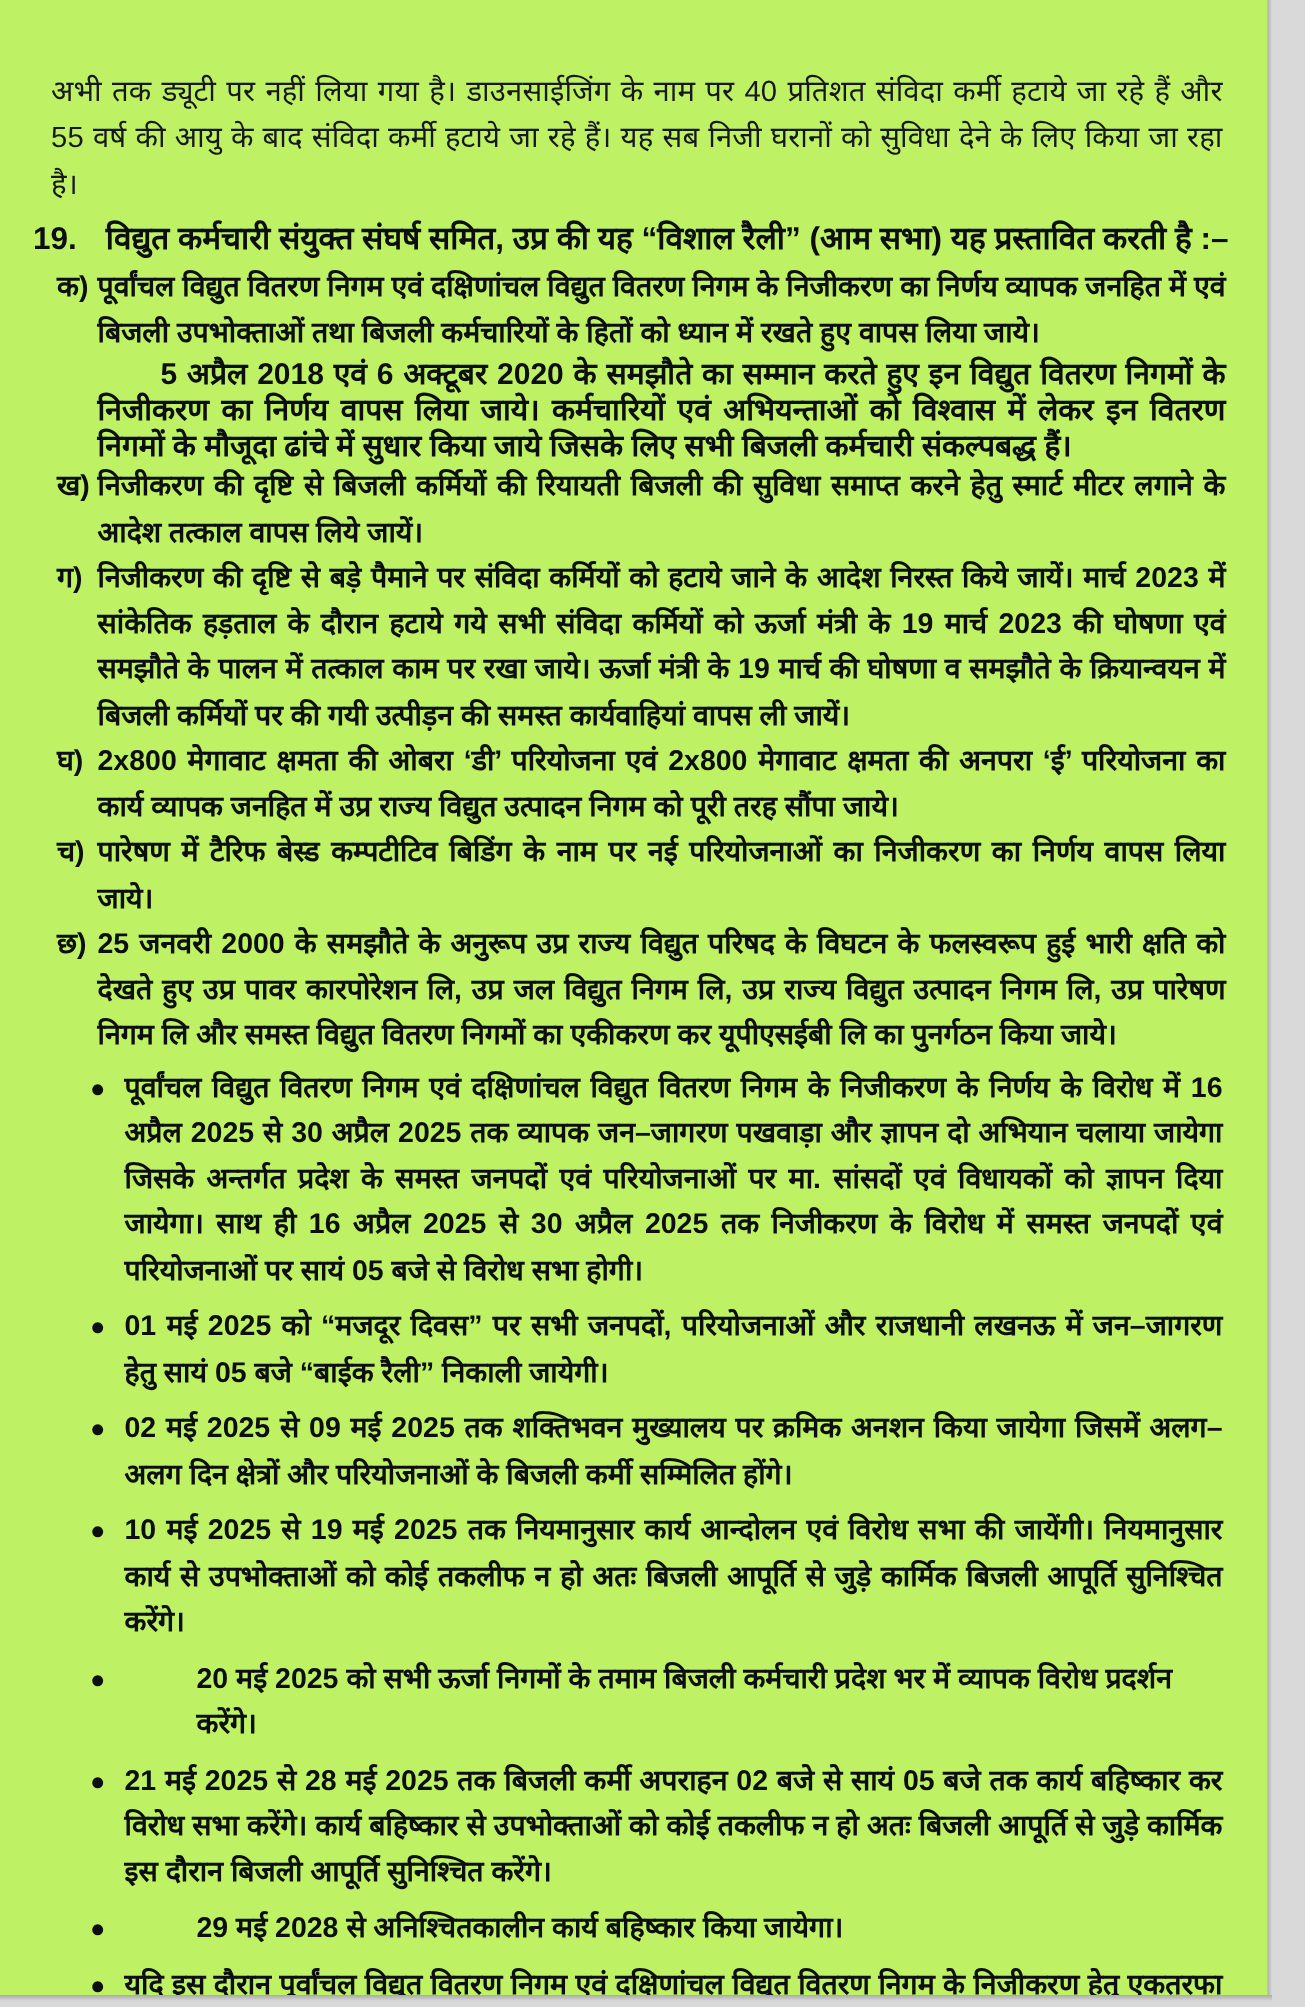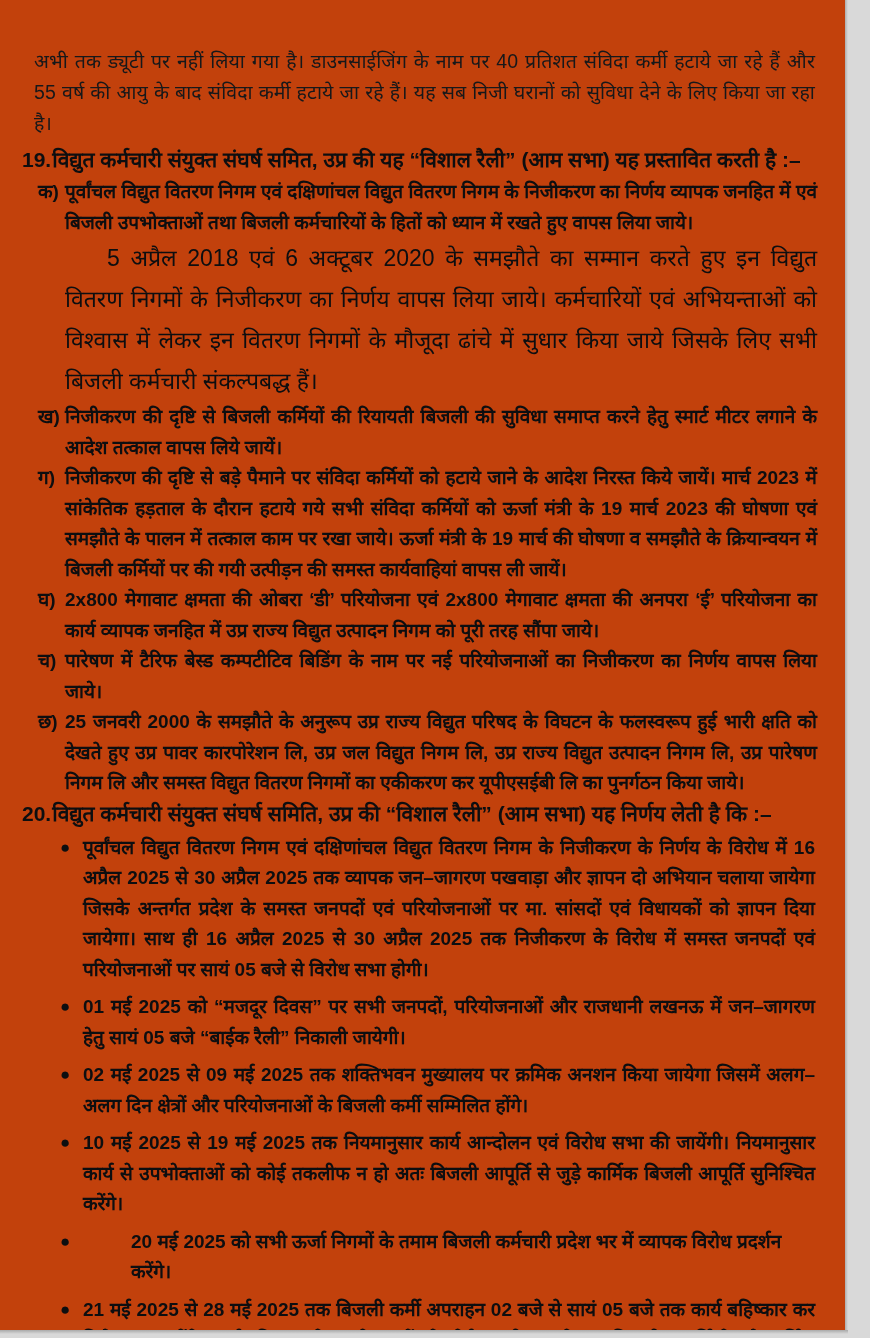--- a/index.html
+++ b/index.html
@@ -17,21 +17,21 @@
     position: relative;
     overflow: hidden;
     box-sizing: border-box;
   }
   .page-sheet {
     position: absolute;
     left: 0px;
     top: 0px;
     width: 845px;
     height: 1330px;
-    background: #c2410c;
+    background: #bef264;
     box-sizing: border-box;
     padding: 46px 26px 20px 20px;
     overflow: hidden;
   }
   .page-shadow-right {
     position: absolute;
     left: 845px;
     top: 0;
     width: 3px;
     height: 1330px;
@@ -69,21 +69,21 @@
     margin: 0 0 2px 0;
     padding-left: 2px;
   }
   .numbered-item .num {
     flex: 0 0 auto;
     white-space: nowrap;
     padding-right: 1px;
   }
   .numbered-item .num-text {
     flex: 1 1 auto;
-    text-align: left;
+    text-align: right;
   }
 
   .sub-item {
     display: flex;
     align-items: flex-start;
     font-weight: 700;
     color: #0d0e10;
     font-size: 19px;
     line-height: 30.5px;
     margin: 0 0 0 0;
@@ -95,24 +95,24 @@
     white-space: nowrap;
   }
   .sub-item .sub-text {
     flex: 1 1 auto;
     text-align: justify;
     text-justify: inter-word;
     padding-right: 2px;
   }
 
   .indent-para {
-    font-weight: 400;
-    color: #0d0e10;
-    font-size: 23px;
-    line-height: 41px;
+    font-weight: 700;
+    color: #0d0e10;
+    font-size: 20px;
+    line-height: 24px;
     margin: 0 0 0 45px;
     padding-right: 2px;
     text-align: justify;
     text-justify: inter-word;
     text-indent: 42px;
   }
 
   .bullet-list {
     list-style: none;
     margin: 4px 0 0 0;
@@ -183,24 +183,20 @@
     <div class="sub-item">
       <span class="marker">च)</span>
       <span class="sub-text">पारेषण में टैरिफ बेस्ड कम्पटीटिव बिडिंग के नाम पर नई परियोजनाओं का निजीकरण का निर्णय वापस लिया जाये।</span>
     </div>
 
     <div class="sub-item">
       <span class="marker">छ)</span>
       <span class="sub-text">25 जनवरी 2000 के समझौते के अनुरूप उप्र राज्य विद्युत परिषद के विघटन के फलस्वरूप हुई भारी क्षति को देखते हुए उप्र पावर कारपोरेशन लि, उप्र जल विद्युत निगम लि, उप्र राज्य विद्युत उत्पादन निगम लि, उप्र पारेषण निगम लि और समस्त विद्युत वितरण निगमों का एकीकरण कर यूपीएसईबी लि का पुनर्गठन किया जाये।</span>
     </div>
 
-    <div class="numbered-item">
-      <span class="num">20.</span>
-      <span class="num-text">विद्युत कर्मचारी संयुक्त संघर्ष समिति, उप्र की “विशाल रैली” (आम सभा) यह निर्णय लेती है कि :–</span>
-    </div>
 
     <ul class="bullet-list">
       <li class="bullet-item">
         <span class="dot">●</span>
         <span class="bullet-text">पूर्वांचल विद्युत वितरण निगम एवं दक्षिणांचल विद्युत वितरण निगम के निजीकरण के निर्णय के विरोध में 16 अप्रैल 2025 से 30 अप्रैल 2025 तक व्यापक जन–जागरण पखवाड़ा और ज्ञापन दो अभियान चलाया जायेगा जिसके अन्तर्गत प्रदेश के समस्त जनपदों एवं परियोजनाओं पर मा. सांसदों एवं विधायकों को ज्ञापन दिया जायेगा। साथ ही 16 अप्रैल 2025 से 30 अप्रैल 2025 तक निजीकरण के विरोध में समस्त जनपदों एवं परियोजनाओं पर सायं 05 बजे से विरोध सभा होगी।</span>
       </li>
       <li class="bullet-item">
         <span class="dot">●</span>
         <span class="bullet-text">01 मई 2025 को “मजदूर दिवस” पर सभी जनपदों, परियोजनाओं और राजधानी लखनऊ में जन–जागरण हेतु सायं 05 बजे “बाईक रैली” निकाली जायेगी।</span>
       </li>

